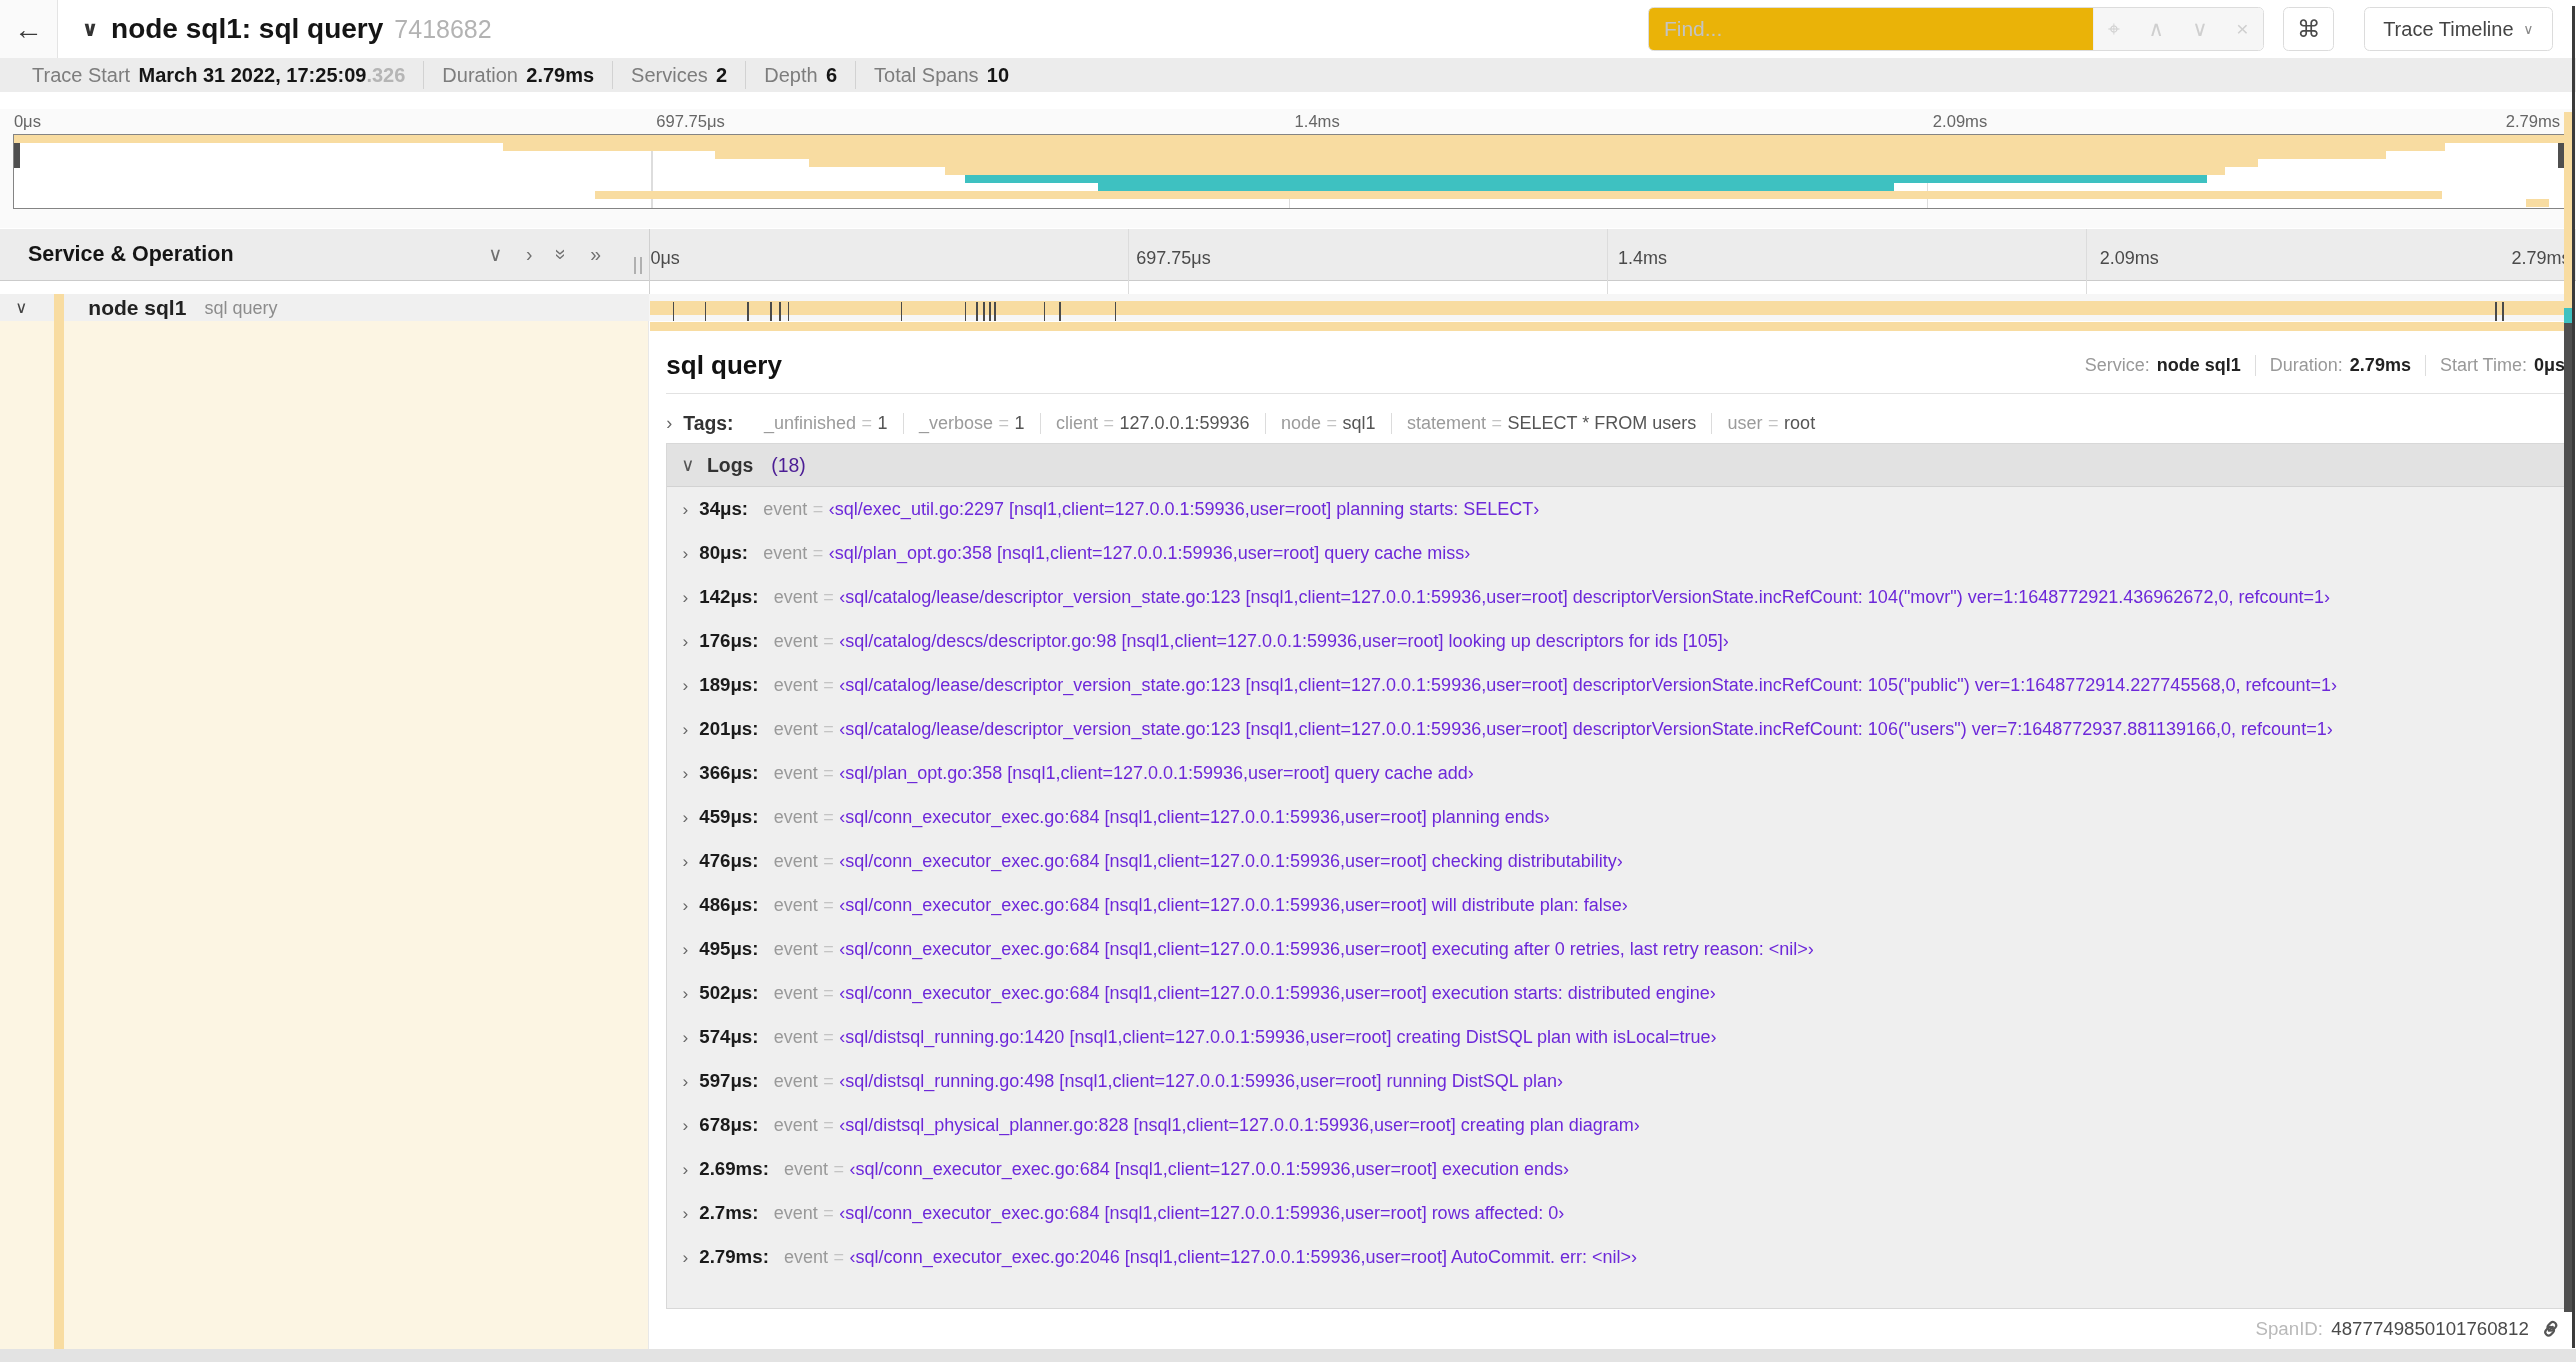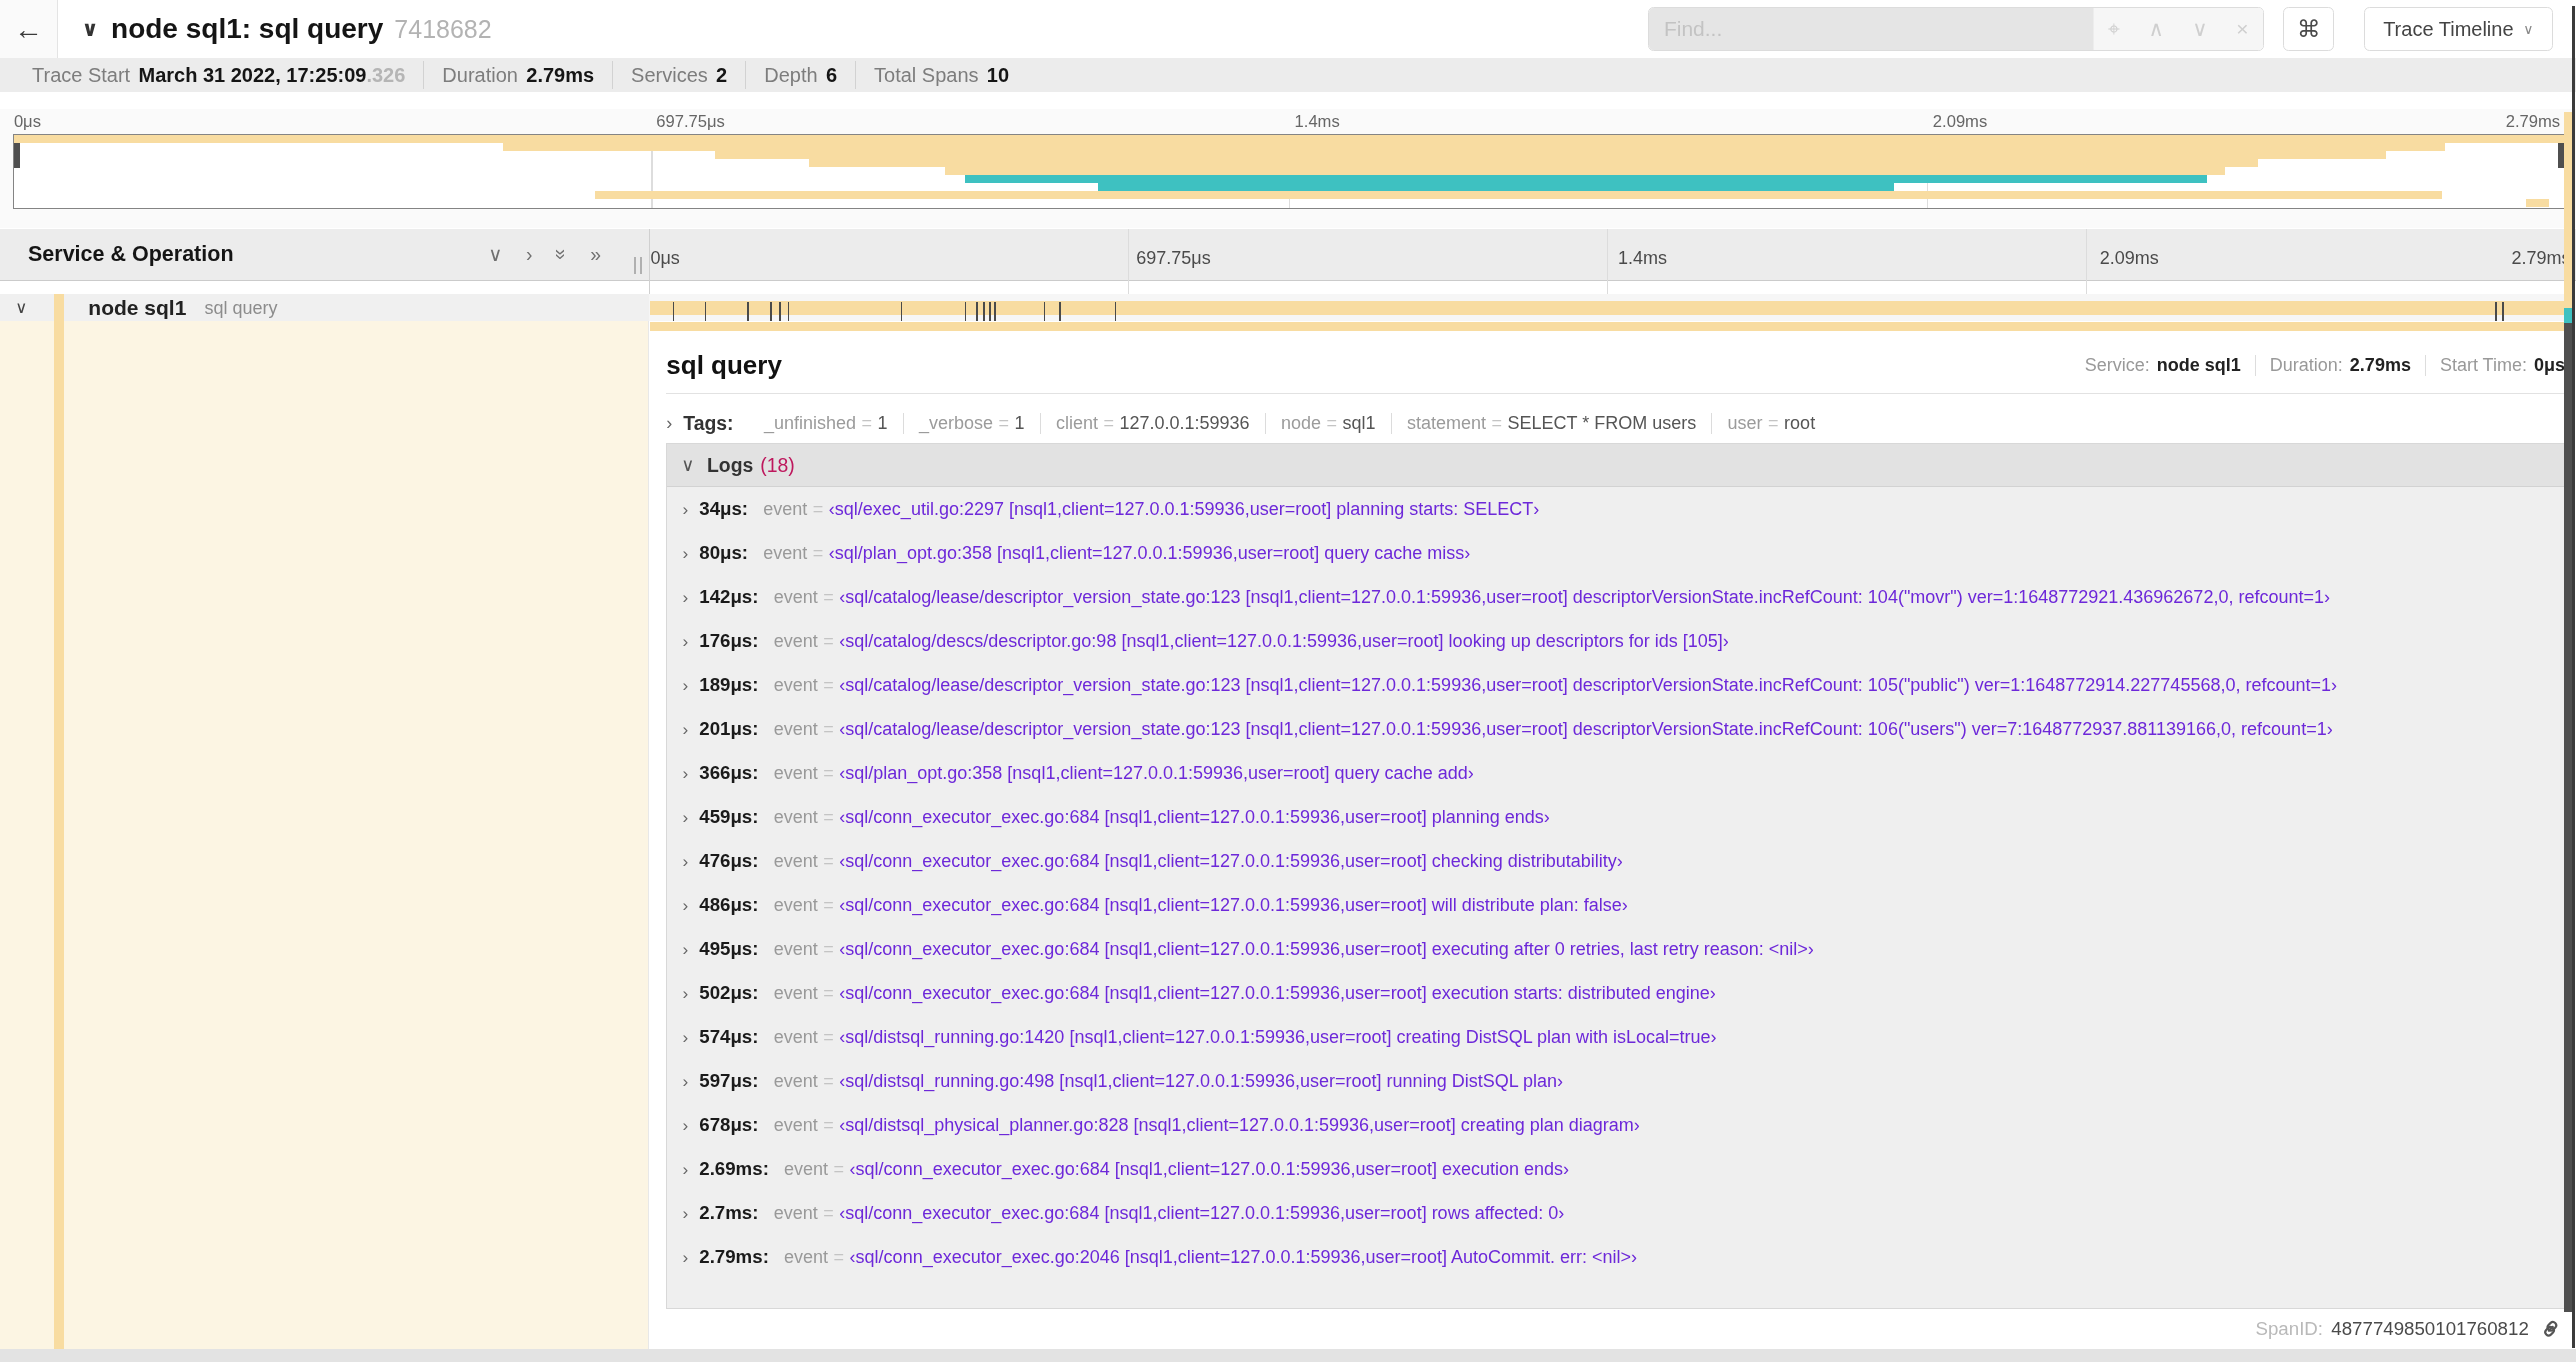--- a/index.html
+++ b/index.html
@@ -8,21 +8,21 @@
 
   
   .topbar { position:absolute; left:0; top:0; width:2576px; height:58px; background:#fff; display:flex; align-items:center; }
   .back-btn { width:58px; height:58px; background:#fafafa; border-right:1.4px solid #e4e4e4; display:flex; align-items:center; justify-content:center; font-size:29px; color:#3a3a3a; cursor:pointer; }
   .title-wrap { display:flex; align-items:baseline; margin-left:23.5px; }
   .title-collapse { font-size:21px; font-weight:bold; color:#333; margin-right:12.5px; align-self:center; }
   .trace-title { font-size:28px; font-weight:bold; color:#151515; }
   .trace-id { font-size:25px; color:#b3b3b3; margin-left:11px; font-weight:normal; }
   .top-right { margin-left:auto; display:flex; align-items:center; margin-right:23.5px; }
   .find-box { width:616px; height:44px; border:1.4px solid #dcdcdc; border-radius:5.5px; display:flex; overflow:hidden; background:#fff; }
-  .find-box input { flex:1; border:none; outline:none; font-size:21px; padding-left:15.2px; color:#444; background:#e5e5e5; font-family:inherit; }
+  .find-box input { flex:1; border:none; outline:none; font-size:21px; padding-left:15.2px; color:#444; background:#eab308; font-family:inherit; }
   .find-box input::placeholder { color:#c3c3c3; }
   .find-suffix { width:170px; background:#f6f6f6; display:flex; align-items:center; justify-content:space-around; border-left:1.4px solid #ededed; }
   .find-suffix .ficon { color:#cfcfcf; font-size:21px; cursor:pointer; }
   .kbd-btn { width:51px; height:44px; border:1.4px solid #dcdcdc; border-radius:5.5px; background:#fff; display:flex; align-items:center; justify-content:center; font-size:23.5px; color:#4a4a4a; margin-left:19.4px; cursor:pointer; }
   .view-btn { height:44px; border:1.4px solid #dcdcdc; border-radius:5.5px; background:#fff; display:flex; align-items:center; padding:0 18px; margin-left:30px; cursor:pointer; }
   .view-btn .vb-label { font-size:20px; color:#444; }
   .view-btn .vb-chev { font-size:14px; color:#888; margin-left:9.7px; }
 
   
   .statsbar { position:absolute; left:0; top:58px; width:2576px; height:34px; background:#ececec; display:flex; align-items:center; padding-left:14px; }
@@ -88,21 +88,21 @@
   .tag-item:first-of-type { padding-left:0; }
   .tag-item:last-child { border-right:none; }
   .tag-key { font-size:18px; color:#9b9b9b; }
   .tag-eq { font-size:18px; color:#c4c4c4; margin:0 5.5px; }
   .tag-val { font-size:18px; color:#555; }
 
   .logs-box { position:absolute; left:17.3px; right:11px; top:122px; height:866px; border:1.4px solid #d8d8d8; background:#efefef; }
   .logs-header { height:43px; background:#e2e2e2; border-bottom:1.4px solid #d2d2d2; display:flex; align-items:center; cursor:pointer; }
   .logs-toggle { font-size:18px; color:#555; margin:0 12.5px 0 14px; }
   .logs-title { font-size:19.4px; font-weight:bold; color:#333; }
-  .logs-count { font-size:19.4px; color:#be185d; margin-left:7px; }
+  .logs-count { font-size:19.4px; color:#4c1d95; margin-left:18px; }
   .log-row { height:44px; display:flex; align-items:center; padding-left:15.2px; cursor:pointer; }
   .log-toggle { font-size:17.3px; color:#666; margin-right:11px; }
   .log-ts { font-size:18.7px; font-weight:bold; color:#1a1a1a; margin-right:15.2px; white-space:nowrap; }
   .log-key { font-size:18px; color:#999; }
   .log-eq { font-size:18px; color:#c4c4c4; margin:0 5.5px; }
   .log-val { font-size:18px; color:#6d28d9; white-space:nowrap; overflow:hidden; }
   .logs-note { height:32px; display:flex; align-items:center; padding-left:15.2px; font-size:15.2px; color:#9a9a9a; }
 
   .spanid-row { position:absolute; right:14px; top:996px; display:flex; align-items:center; }
   .spanid-label { font-size:18.7px; color:#b9b9b9; margin-right:8.3px; }

